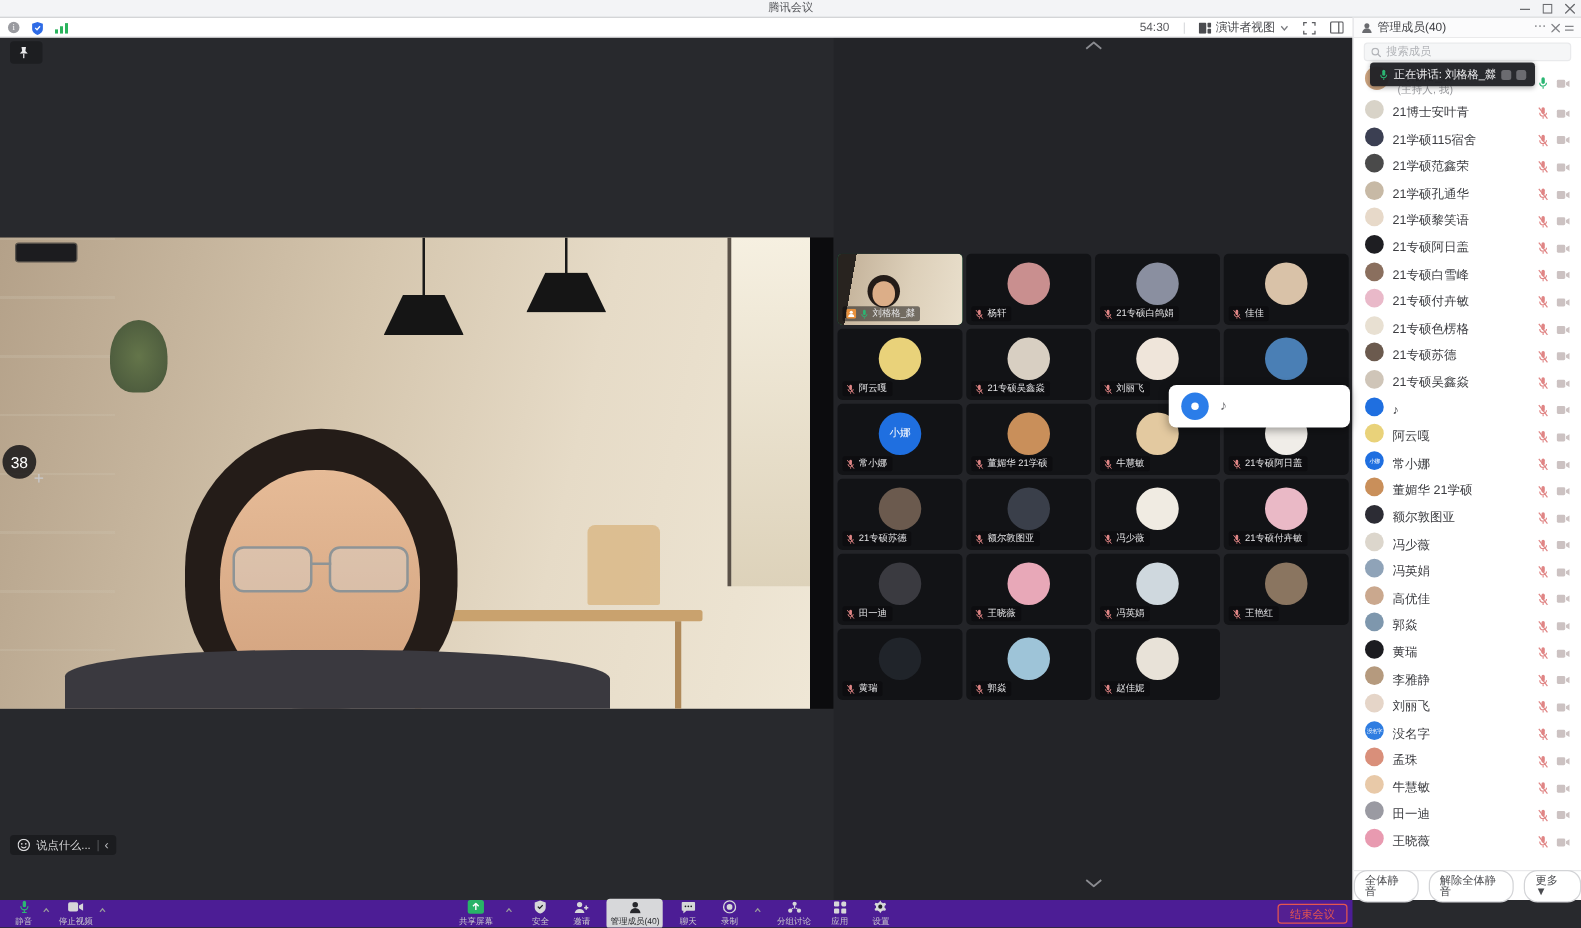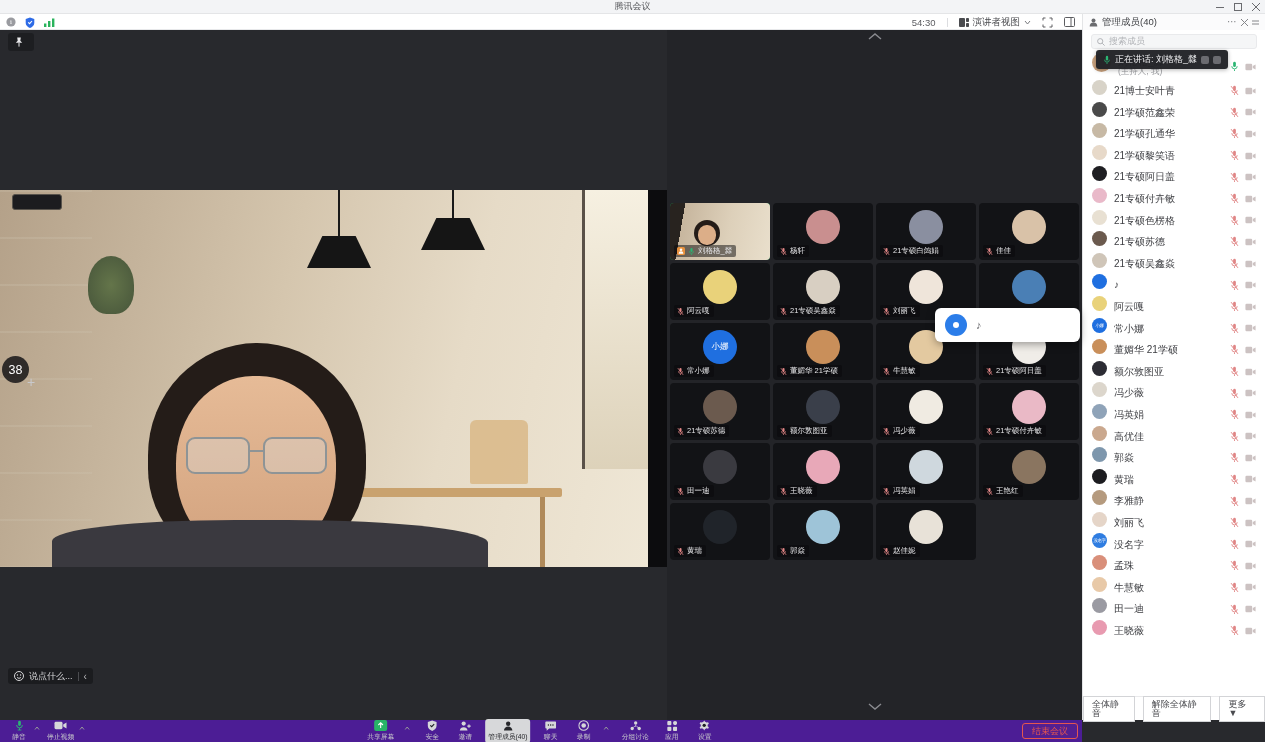--- a/index.html
+++ b/index.html
@@ -85,21 +85,21 @@
   .m-av i{color:#fff;font-size:4.5px;letter-spacing:-.5px}
   .mrow.tall .m-av{width:19px;height:19px}
   .nstack{flex:1;display:flex;flex-direction:column;justify-content:center;line-height:1.15;overflow:hidden}
   .mname{font-size:10px;color:#3c3d41;white-space:nowrap;overflow:hidden}
   .msub{font-size:8.5px;color:#9b9ca0}
   .micons{display:flex;gap:6px;align-items:center;flex:none}
   .mic-off{color:#e08585}.mic-on{color:#2bb673}.cam-ic{color:#ccc2c2}
   .toast{position:absolute;left:13px;top:20px;height:19px;display:flex;align-items:center;gap:4px;background:rgba(32,33,37,.96);border-radius:3px;padding:0 7px;color:#f0f0f2;font-size:9px;z-index:9;box-shadow:0 1px 4px rgba(0,0,0,.3)}
   .emoji-dot{width:8px;height:8px;border-radius:2px;background:#6b6b70}
   .pfooter{position:absolute;left:0;right:0;bottom:0;height:24px;background:#fff;border-top:1px solid #e9e9eb;display:flex;align-items:center;justify-content:center;gap:8px}
-  .pbtn{font-size:9px;color:#4a4b4f;border:1px solid #d3d4d7;background:#fff;border-radius:0;padding:3px 8px;line-height:1;cursor:pointer}
+  .pbtn{font-size:9px;color:#4a4b4f;border:1px solid #d3d4d7;background:#fff;border-radius:11px;padding:3px 8px;line-height:1;cursor:pointer}
 
   
   .toolbar{position:absolute;left:0;bottom:0;width:1082px;height:22px;background:#4c1d95;z-index:15}
   .tb-left{position:absolute;left:6px;bottom:0;height:22px;display:flex;gap:2px;align-items:center}
   .tb-center{position:absolute;left:541px;transform:translateX(-50%);bottom:0;height:22px;display:flex;gap:7px;align-items:center}
   .tb-item{display:flex;flex-direction:column;align-items:center;justify-content:center;min-width:26px;padding:1px 3px;border-radius:3px;cursor:pointer}
   .tb-ic{height:11px;display:flex;align-items:center;color:#d6d7d9}
   .tb-label{font-size:6.8px;color:#c9cacd;margin-top:1px;white-space:nowrap}
   .tb-item.active{background:#d7d8da}
   .tb-item.active .tb-ic,.tb-item.active .tb-label{color:#26272b}
@@ -650,20 +650,42 @@
             </span>
             <span class="cam-ic">
               <svg width="11" height="8" viewBox="0 0 13 9">
                 <rect x="0.5" y="0.8" width="8" height="7.4" rx="1.4" fill="currentColor"></rect>
                 <path d="M9.2 3.4 12.5 1.5v6L9.2 5.6z" fill="currentColor"></path>
               </svg>
             </span>
           </span>
         </div>
         <div class="mrow">
+          <span class="m-av" style="background:#3b3f52"></span>
+          <span class="nstack">
+            <span class="mname">21学硕115宿舍</span>
+          </span>
+          <span class="micons">
+            <span class="mic-off">
+              <svg width="9" height="11" viewBox="0 0 12 14">
+                <rect x="4.2" y="0.8" width="3.6" height="7" rx="1.8" fill="currentColor"></rect>
+                <path d="M2.4 6.6a3.6 3.6 0 0 0 7.2 0" fill="none" stroke="currentColor" stroke-width="1.2"></path>
+                <line x1="6" y1="10.8" x2="6" y2="13" stroke="currentColor" stroke-width="1.2"></line>
+                <line x1="1.4" y1="1.2" x2="10.6" y2="12.8" stroke="currentColor" stroke-width="1.3"></line>
+              </svg>
+            </span>
+            <span class="cam-ic">
+              <svg width="11" height="8" viewBox="0 0 13 9">
+                <rect x="0.5" y="0.8" width="8" height="7.4" rx="1.4" fill="currentColor"></rect>
+                <path d="M9.2 3.4 12.5 1.5v6L9.2 5.6z" fill="currentColor"></path>
+              </svg>
+            </span>
+          </span>
+        </div>
+        <div class="mrow">
           <span class="m-av" style="background:#4a4a4a"></span>
           <span class="nstack">
             <span class="mname">21学硕范鑫荣</span>
           </span>
           <span class="micons">
             <span class="mic-off">
               <svg width="9" height="11" viewBox="0 0 12 14">
                 <rect x="4.2" y="0.8" width="3.6" height="7" rx="1.8" fill="currentColor"></rect>
                 <path d="M2.4 6.6a3.6 3.6 0 0 0 7.2 0" fill="none" stroke="currentColor" stroke-width="1.2"></path>
                 <line x1="6" y1="10.8" x2="6" y2="13" stroke="currentColor" stroke-width="1.2"></line>
@@ -719,20 +741,42 @@
                 <rect x="0.5" y="0.8" width="8" height="7.4" rx="1.4" fill="currentColor"></rect>
                 <path d="M9.2 3.4 12.5 1.5v6L9.2 5.6z" fill="currentColor"></path>
               </svg>
             </span>
           </span>
         </div>
         <div class="mrow">
           <span class="m-av" style="background:#1e1e22"></span>
           <span class="nstack">
             <span class="mname">21专硕阿日盖</span>
+          </span>
+          <span class="micons">
+            <span class="mic-off">
+              <svg width="9" height="11" viewBox="0 0 12 14">
+                <rect x="4.2" y="0.8" width="3.6" height="7" rx="1.8" fill="currentColor"></rect>
+                <path d="M2.4 6.6a3.6 3.6 0 0 0 7.2 0" fill="none" stroke="currentColor" stroke-width="1.2"></path>
+                <line x1="6" y1="10.8" x2="6" y2="13" stroke="currentColor" stroke-width="1.2"></line>
+                <line x1="1.4" y1="1.2" x2="10.6" y2="12.8" stroke="currentColor" stroke-width="1.3"></line>
+              </svg>
+            </span>
+            <span class="cam-ic">
+              <svg width="11" height="8" viewBox="0 0 13 9">
+                <rect x="0.5" y="0.8" width="8" height="7.4" rx="1.4" fill="currentColor"></rect>
+                <path d="M9.2 3.4 12.5 1.5v6L9.2 5.6z" fill="currentColor"></path>
+              </svg>
+            </span>
+          </span>
+        </div>
+        <div class="mrow">
+          <span class="m-av" style="background:#8a6f5e"></span>
+          <span class="nstack">
+            <span class="mname">21专硕白雪峰</span>
           </span>
           <span class="micons">
             <span class="mic-off">
               <svg width="9" height="11" viewBox="0 0 12 14">
                 <rect x="4.2" y="0.8" width="3.6" height="7" rx="1.8" fill="currentColor"></rect>
                 <path d="M2.4 6.6a3.6 3.6 0 0 0 7.2 0" fill="none" stroke="currentColor" stroke-width="1.2"></path>
                 <line x1="6" y1="10.8" x2="6" y2="13" stroke="currentColor" stroke-width="1.2"></line>
                 <line x1="1.4" y1="1.2" x2="10.6" y2="12.8" stroke="currentColor" stroke-width="1.3"></line>
               </svg>
             </span>

